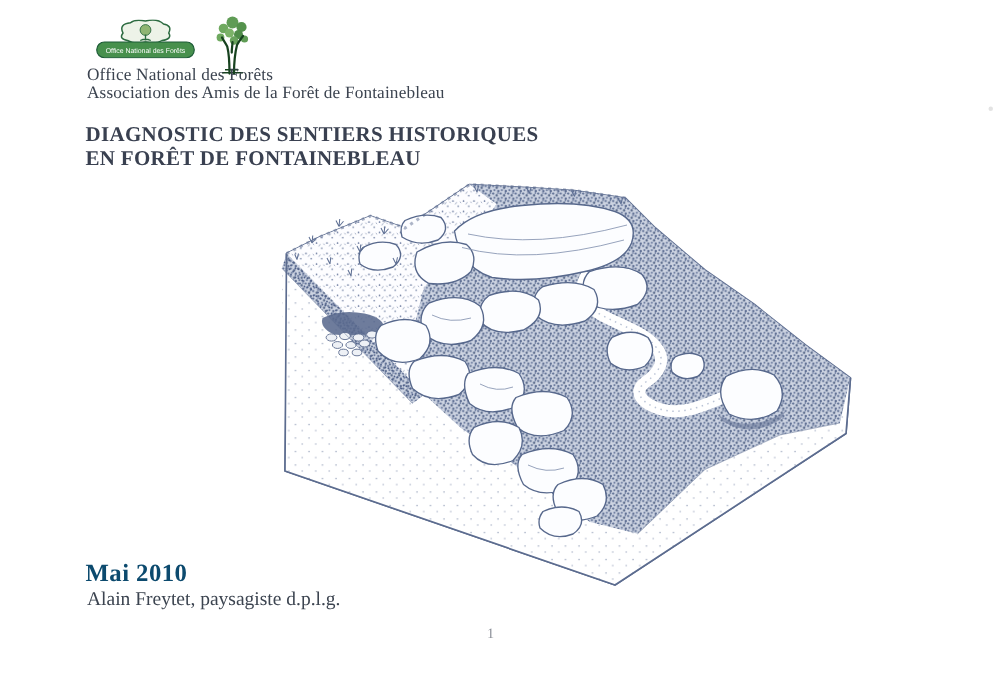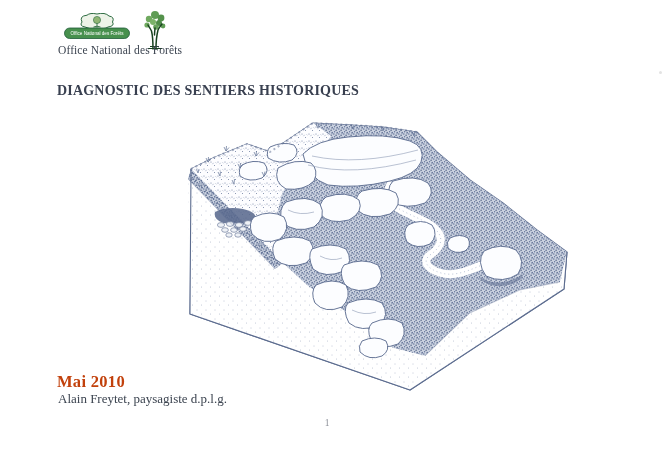--- a/index.html
+++ b/index.html
@@ -9,21 +9,21 @@
   }
   .abs{position:absolute;}
   .org-lines{
     left:58px;top:45px;font-size:11.5px;line-height:11.8px;color:#3c4450;letter-spacing:.1px;
   }
   .title{
     left:57px;top:83px;font-weight:bold;font-size:14px;line-height:15.5px;
     color:#394050;letter-spacing:.2px;
   }
   .footer-date{
-    left:57px;top:372px;font-weight:bold;font-size:16.5px;color:#c2410c;letter-spacing:.3px;
+    left:57px;top:372px;font-weight:bold;font-size:16.5px;color:#0c4a6e;letter-spacing:.3px;
   }
   .footer-author{
     left:58px;top:391px;font-size:13px;color:#3c4450;
   }
   .page-number{
     left:320px;top:418px;width:14px;text-align:center;font-size:9.5px;color:#8b8f98;
   }
   .speck{left:659px;top:71px;width:3px;height:3px;background:#e3e3e3;border-radius:50%;}
 </style>
 </head>
@@ -47,24 +47,26 @@
     <circle cx="5" cy="15" r="2.6" fill="#6fa95f"></circle>
     <circle cx="21" cy="16" r="2.4" fill="#5f9c55"></circle>
     <circle cx="14" cy="17" r="2.8" fill="#68a25c"></circle>
   </g>
   <path d="M11,39 C11,32 11,27 9.5,21 M14,39 C14,31 14.5,26 16,20 M9.5,21 C8,18 7,17 6,15 M16,20 C17.5,17 18.5,16 20,14 M12.5,25 C12.5,22 13,20 13,18" stroke="#17421f" stroke-width="1.5" fill="none" stroke-linecap="round"></path>
   <path d="M6,38.5 L20,38.5 M8,36.5 L17,36.5" stroke="#17421f" stroke-width="1" fill="none"></path>
 </svg>
 
 <div class="abs org-lines">
   <div>Office National des Forêts</div>
+  <div>Association des Amis de la Forêt de Fontainebleau</div>
 </div>
 
 <div class="abs title">
   <div>DIAGNOSTIC DES SENTIERS HISTORIQUES</div>
+  <div>EN FORÊT DE FONTAINEBLEAU</div>
 </div>
 
 <svg class="abs" style="left:168px;top:118px;" width="404" height="290" viewBox="0 0 404 290">
   <defs>
     <pattern id="pDark" width="5" height="5" patternUnits="userSpaceOnUse">
       <rect width="5" height="5" fill="#ccd3e1"></rect>
       <circle cx="0.8" cy="1" r="0.75" fill="#5e6f94"></circle>
       <circle cx="3.1" cy="2.2" r="0.8" fill="#556687"></circle>
       <circle cx="1.6" cy="3.8" r="0.7" fill="#64759a"></circle>
       <circle cx="4.2" cy="4.4" r="0.75" fill="#5a6b90"></circle>

